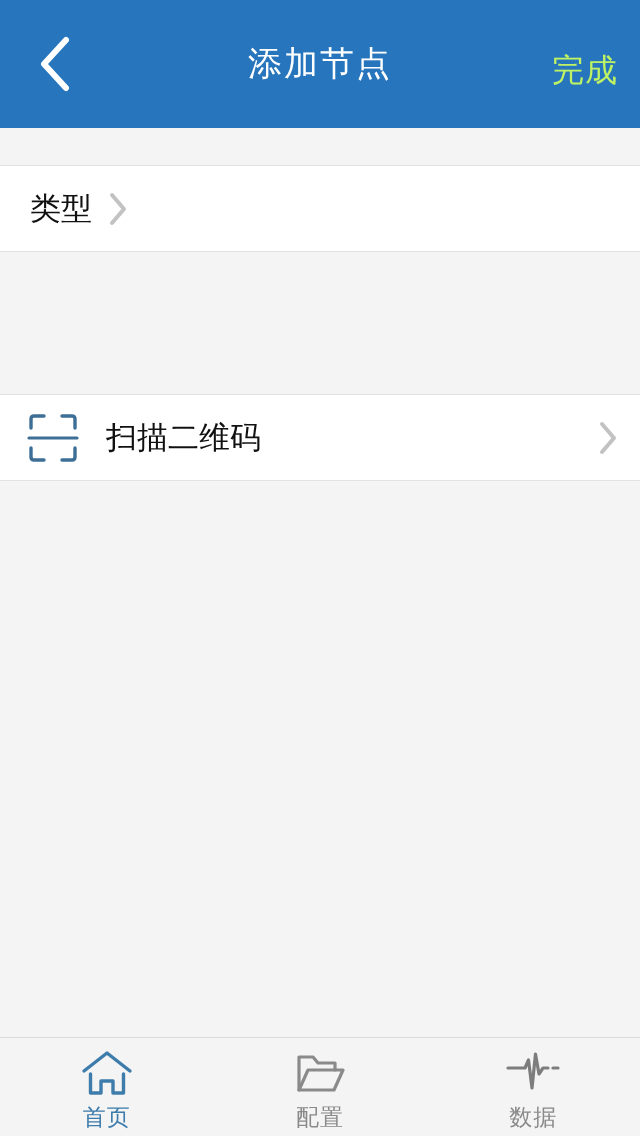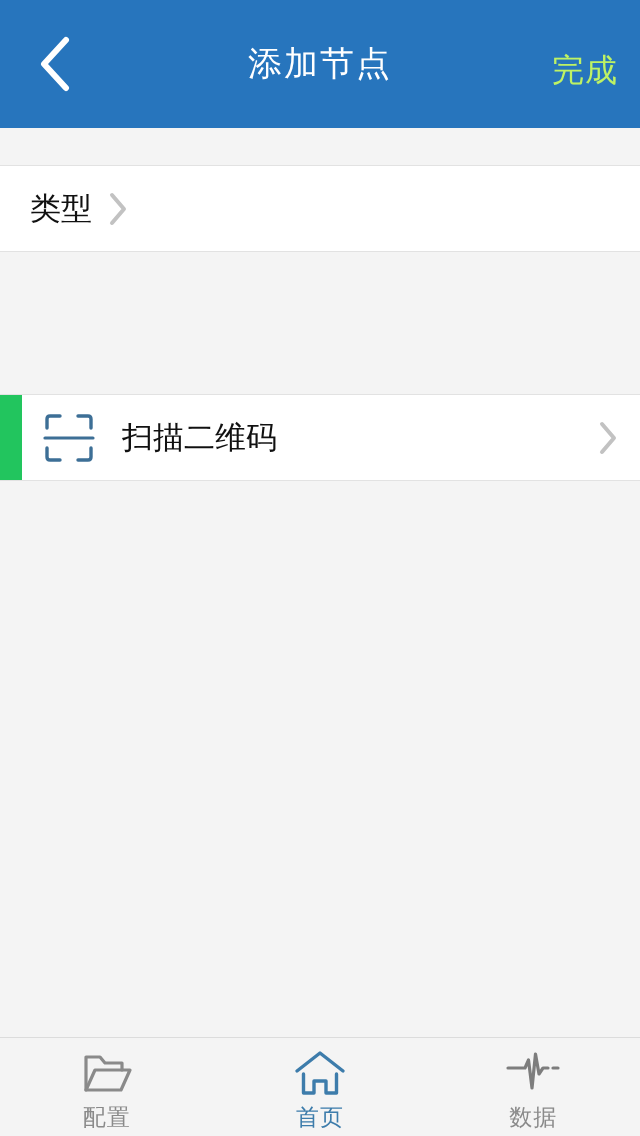--- a/index.html
+++ b/index.html
@@ -54,21 +54,21 @@
     background:#f4f4f4;
     overflow:hidden;
     position:relative;
   }
   .gap { background:#f4f4f4; }
   .gap-1 { height:37px; }
   .gap-2 { height:70px; }
   .gap-3 { height:72px; }
 
   .card {
-    background:#22c55e;
+    background:#4d7c0f;
     border-top:1px solid #e2e2e2;
     border-bottom:1px solid #e2e2e2;
   }
 
   .row {
     position:relative;
     display:flex; align-items:center;
     height:85px;
     padding:0 22px 0 30px;
     background:#ffffff;
@@ -107,21 +107,21 @@
     display:flex; align-items:center;
     flex:0 0 auto;
   }
   .info-btn {
     margin-left:auto;
     flex:0 0 auto;
     display:flex; align-items:center; justify-content:center;
     width:52px; height:52px;
   }
 
-  .row-scan { padding-left:20px;margin-left:22px; }
+  .row-scan { padding-left:26px; }
   .scan-icon { flex:0 0 auto; width:54px; height:54px; display:flex; align-items:center; justify-content:center; }
   .scan-label { font-size:31px; color:#111111; margin-left:26px; }
   .row-scan .chev { margin-left:auto; }
 
   
   .tabbar {
     flex:0 0 99px;
     height:99px;
     background:#f4f4f4;
     border-top:1px solid #dcdcdc;
@@ -199,40 +199,40 @@
             <path d="M4 3 L16 17 L4 31" stroke="#c2c2c2" stroke-width="4" stroke-linecap="round" stroke-linejoin="round"></path>
           </svg>
         </span>
       </div>
     </div>
 
   </div>
 
   <div class="tabbar">
 
+    <div class="tab active">
+      <span class="tab-icon">
+        <svg width="52" height="46" viewBox="0 0 52 46" fill="none">
+          <path d="M3 21 L26 3 L49 21" stroke="#3d7cab" stroke-width="3.4" stroke-linecap="round" stroke-linejoin="round"></path>
+          <path d="M9.5 24 L9.5 43 L20 43 L20 31 L32 31 L32 43 L42.5 43 L42.5 24" stroke="#3d7cab" stroke-width="3.4" stroke-linecap="round" stroke-linejoin="round"></path>
+        </svg>
+      </span>
+      <span class="tab-label">首页</span>
+    </div>
+
     <div class="tab">
       <span class="tab-icon">
         <svg width="52" height="46" viewBox="0 0 52 46" fill="none">
           <path d="M5 40 L5 7 L19 7 L24 13 L41 13 L41 20" stroke="#8a8a8a" stroke-width="3.2" stroke-linecap="round" stroke-linejoin="round"></path>
           <path d="M5 40 L14 20 L49 20 L40 40 Z" stroke="#8a8a8a" stroke-width="3.2" stroke-linecap="round" stroke-linejoin="round"></path>
         </svg>
       </span>
       <span class="tab-label">配置</span>
     </div>
 
-    <div class="tab active">
-      <span class="tab-icon">
-        <svg width="52" height="46" viewBox="0 0 52 46" fill="none">
-          <path d="M3 21 L26 3 L49 21" stroke="#3d7cab" stroke-width="3.4" stroke-linecap="round" stroke-linejoin="round"></path>
-          <path d="M9.5 24 L9.5 43 L20 43 L20 31 L32 31 L32 43 L42.5 43 L42.5 24" stroke="#3d7cab" stroke-width="3.4" stroke-linecap="round" stroke-linejoin="round"></path>
-        </svg>
-      </span>
-      <span class="tab-label">首页</span>
-    </div>
-
     <div class="tab">
       <span class="tab-icon">
         <svg width="56" height="46" viewBox="0 0 56 46" fill="none">
           <path d="M3 18 L20 18 L23.5 10 L27 38 L30.5 4 L34 24 L38 18 L43 18" stroke="#7d7d7d" stroke-width="3.2" stroke-linecap="round" stroke-linejoin="round" fill="none"></path>
           <path d="M48 18 L53 18" stroke="#7d7d7d" stroke-width="3.2" stroke-linecap="round"></path>
         </svg>
       </span>
       <span class="tab-label">数据</span>
     </div>
 

